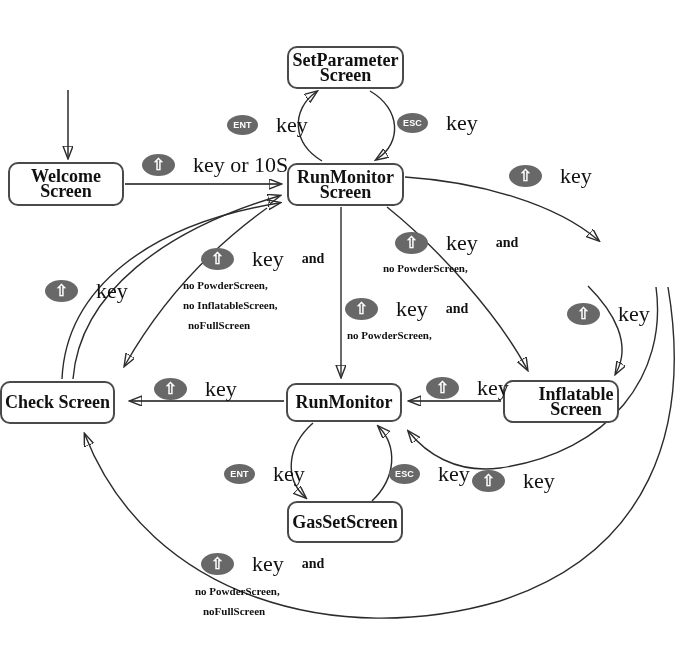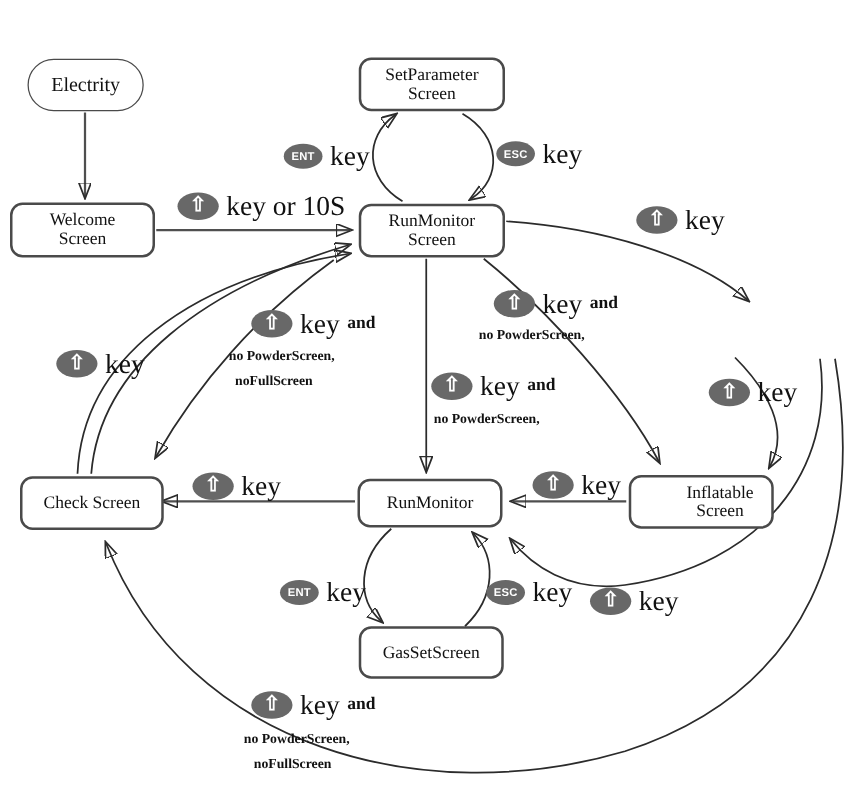--- a/index.html
+++ b/index.html
@@ -6,25 +6,25 @@
   #canvas{
     position:relative;width:689px;height:648px;background:#ffffff;overflow:hidden;
     font-family:"Liberation Serif",serif;color:#111;
   }
   svg.wires{position:absolute;left:0;top:0;width:689px;height:648px;}
   svg.wires path{fill:none;stroke:#2b2b2b;stroke-width:1.4;}
   svg.wires path.str{stroke:#4f4f4f;stroke-width:1.8;}
   .node{
     position:absolute;box-sizing:border-box;background:#fff;border:2px solid #4a4a4a;
     border-radius:10px;display:flex;flex-direction:column;align-items:center;justify-content:center;
-    font-weight:normal;font-size:14px;line-height:15px;text-align:center;z-index:2;
+    font-weight:bold;font-size:18px;line-height:15px;text-align:center;z-index:2;
   }
   .node.start{border-radius:22px;border-width:1.5px;font-weight:normal;font-size:16px;}
   .lbl{position:absolute;white-space:nowrap;z-index:3;}
-  .row{display:flex;align-items:center;gap:6px;}
+  .row{display:flex;align-items:center;gap:18px;}
   .badge{
     width:33px;height:22px;border-radius:50%;background:#686868;color:#fff;
     display:flex;align-items:center;justify-content:center;flex:0 0 auto;
     font-size:16px;line-height:22px;font-weight:bold;
   }
   .badge.txt{width:31px;height:20px;font-family:"Liberation Sans",sans-serif;font-size:9px;letter-spacing:0.2px;}
   .key{font-size:22px;}
   .and{font-weight:bold;font-size:14px;}
   .cond{font-weight:bold;font-size:11px;line-height:20px;}
 </style>
@@ -51,36 +51,33 @@
     <path d="M387,207 C438,248 499,316 527,369" marker-end="url(#arr)"></path>
     <path d="M267,208 C206,252 158,307 125,365" marker-end="url(#arr)"></path>
     <path d="M62,379 C66,288 150,224 279,203" marker-end="url(#arr)"></path>
     <path d="M73,379 C80,292 165,230 279,196" marker-end="url(#arr)"></path>
     <path d="M313,423 C286,447 285,479 305,497" marker-end="url(#arr)"></path>
     <path d="M372,501 C397,477 397,446 379,427" marker-end="url(#arr)"></path>
     <path d="M656,287 C668,375 610,452 500,468 C455,474 425,452 409,432" marker-end="url(#arr)"></path>
     <path d="M668,287 C692,430 648,553 500,601 C340,648 150,600 85,435" marker-end="url(#arr)"></path>
   </svg>
 
-  <div class="node start" style="left:22px;top:47px;width:93px;height:42px;">
-    <span>Electrity</span>
-  </div>
   <div class="node" style="left:8px;top:162px;width:116px;height:44px;">
     <span>Welcome</span>
     <span>Screen</span>
   </div>
   <div class="node" style="left:287px;top:46px;width:117px;height:43px;">
     <span>SetParameter</span>
     <span>Screen</span>
   </div>
   <div class="node" style="left:287px;top:163px;width:117px;height:43px;">
     <span>RunMonitor</span>
     <span>Screen</span>
   </div>
-  <div class="node" style="left:16px;top:381px;width:115px;height:43px;justify-content:center;">
+  <div class="node" style="left:0;top:381px;width:115px;height:43px;justify-content:center;">
     <span>Check Screen</span>
   </div>
   <div class="node" style="left:286px;top:383px;width:116px;height:39px;">
     <span>RunMonitor</span>
   </div>
   <div class="node" style="left:503px;top:380px;width:116px;height:43px;padding-left:30px;">
     <span>Inflatable</span>
     <span>Screen</span>
   </div>
   <div class="node" style="left:287px;top:501px;width:116px;height:42px;">
@@ -143,20 +140,21 @@
     </div>
   </div>
 
   <div class="lbl" style="left:183px;top:246px;">
     <div class="row" style="margin-left:18px;">
       <span class="badge">⇧</span>
       <span class="key">key</span>
       <span class="and">and</span>
     </div>
     <div class="cond" style="margin-top:3px;">no PowderScreen,</div>
+    <div class="cond">no InflatableScreen,</div>
     <div class="cond" style="margin-left:5px;">noFullScreen</div>
   </div>
 
   <div class="lbl" style="left:383px;top:230px;">
     <div class="row" style="margin-left:12px;">
       <span class="badge">⇧</span>
       <span class="key">key</span>
       <span class="and">and</span>
     </div>
     <div class="cond" style="margin-top:2px;">no PowderScreen,</div>

